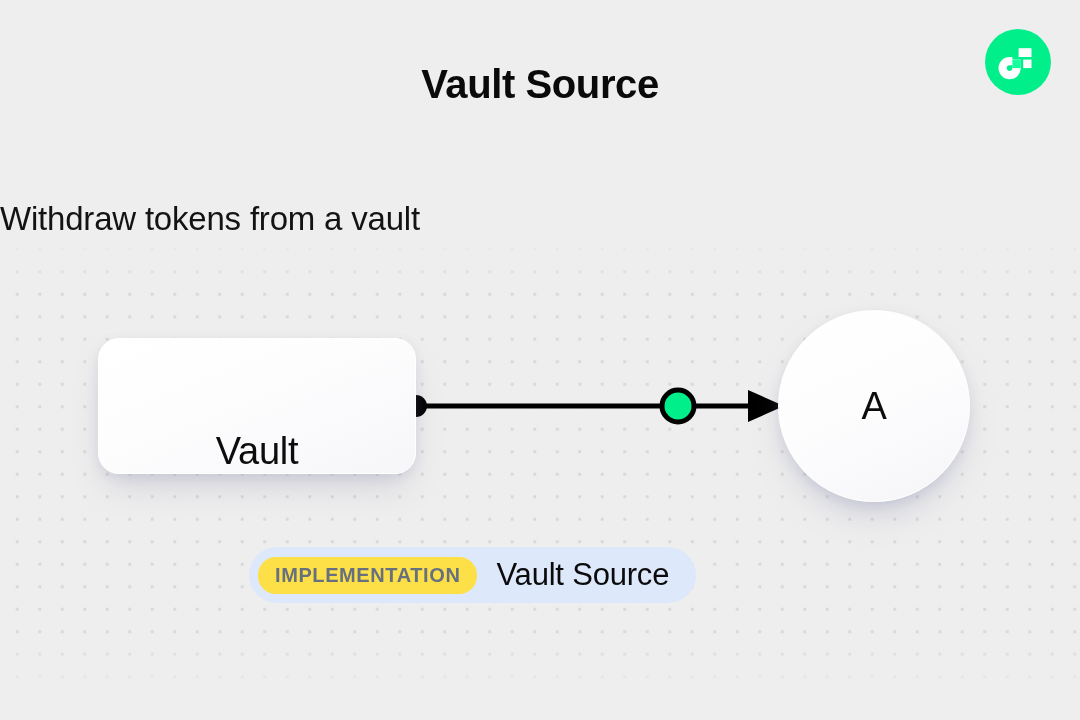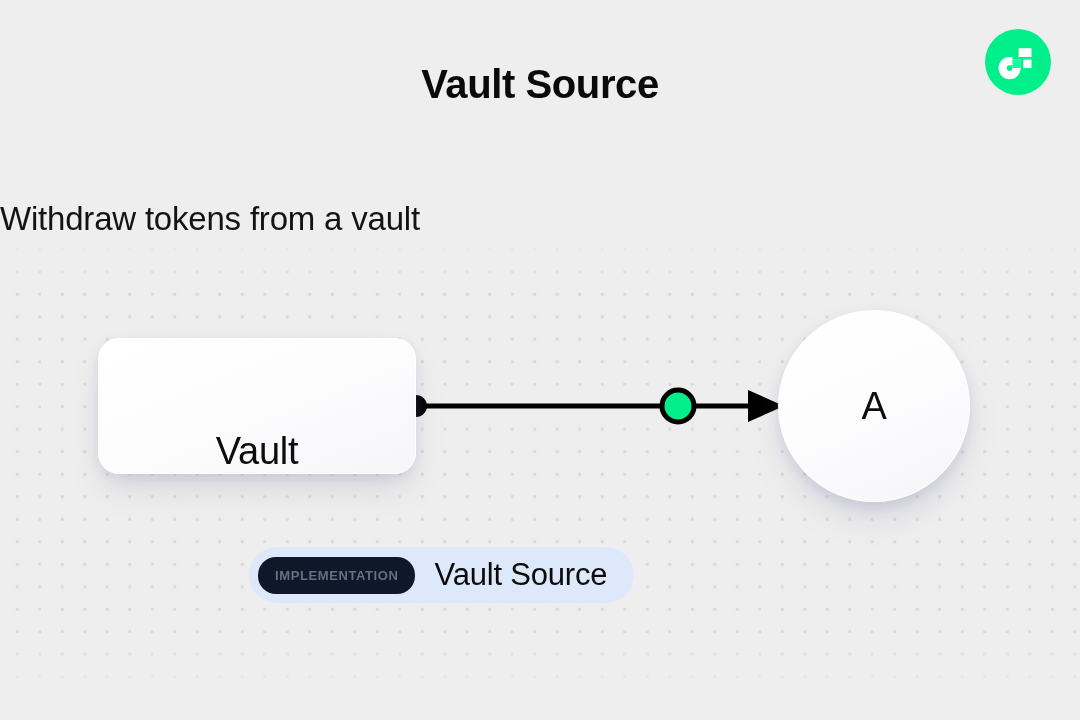--- a/index.html
+++ b/index.html
@@ -141,28 +141,28 @@
     top: 547px;
     height: 56px;
     border-radius: 28px;
     background: #dee8fb;
     display: flex;
     align-items: center;
     padding: 0 10px 0 9px;
     box-sizing: border-box;
   }
   #implementation-chip {
-    background: #0f172a;
+    background: #fde047;
     color: #66707e;
     border-radius: 18px;
     height: 37px;
     display: flex;
     align-items: center;
     padding: 0 17px;
-    font-size: 13px;
+    font-size: 20px;
     font-weight: 700;
     letter-spacing: 0.6px;
     box-sizing: border-box;
   }
   #implementation-name {
     color: #0b0b0b;
     font-size: 31px;
     font-weight: 300;
     letter-spacing: -0.2px;
     padding: 0 17px 0 19px;

